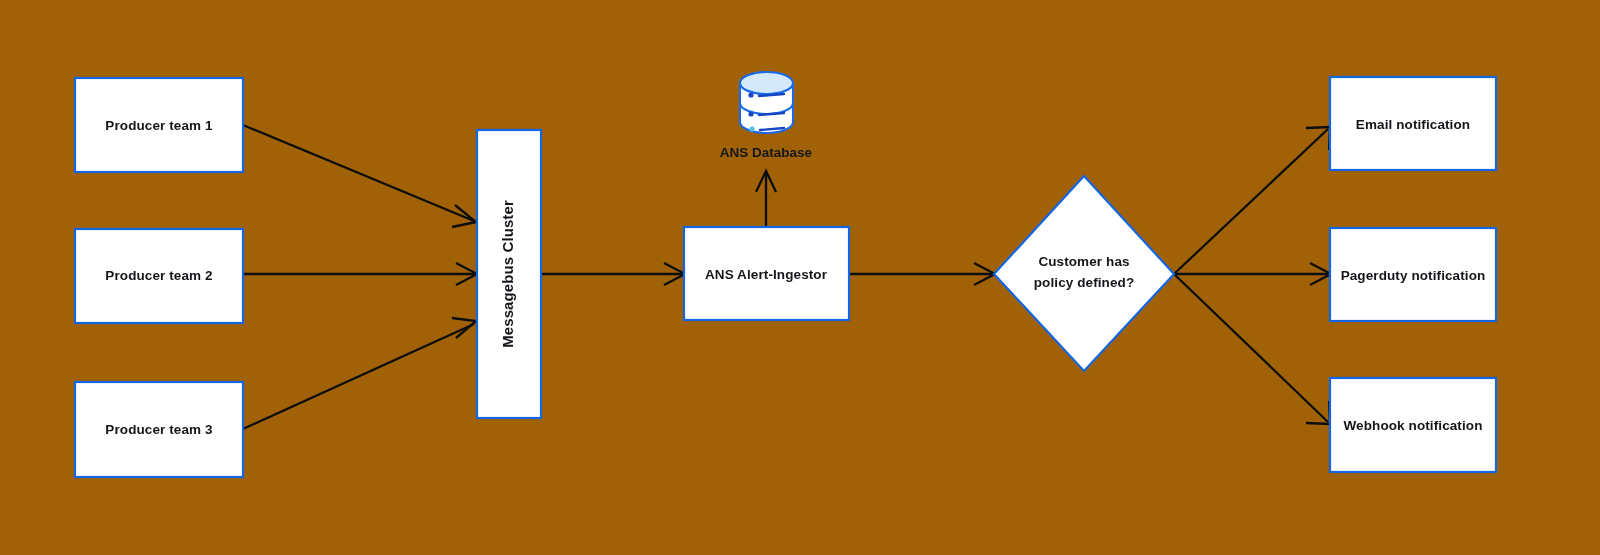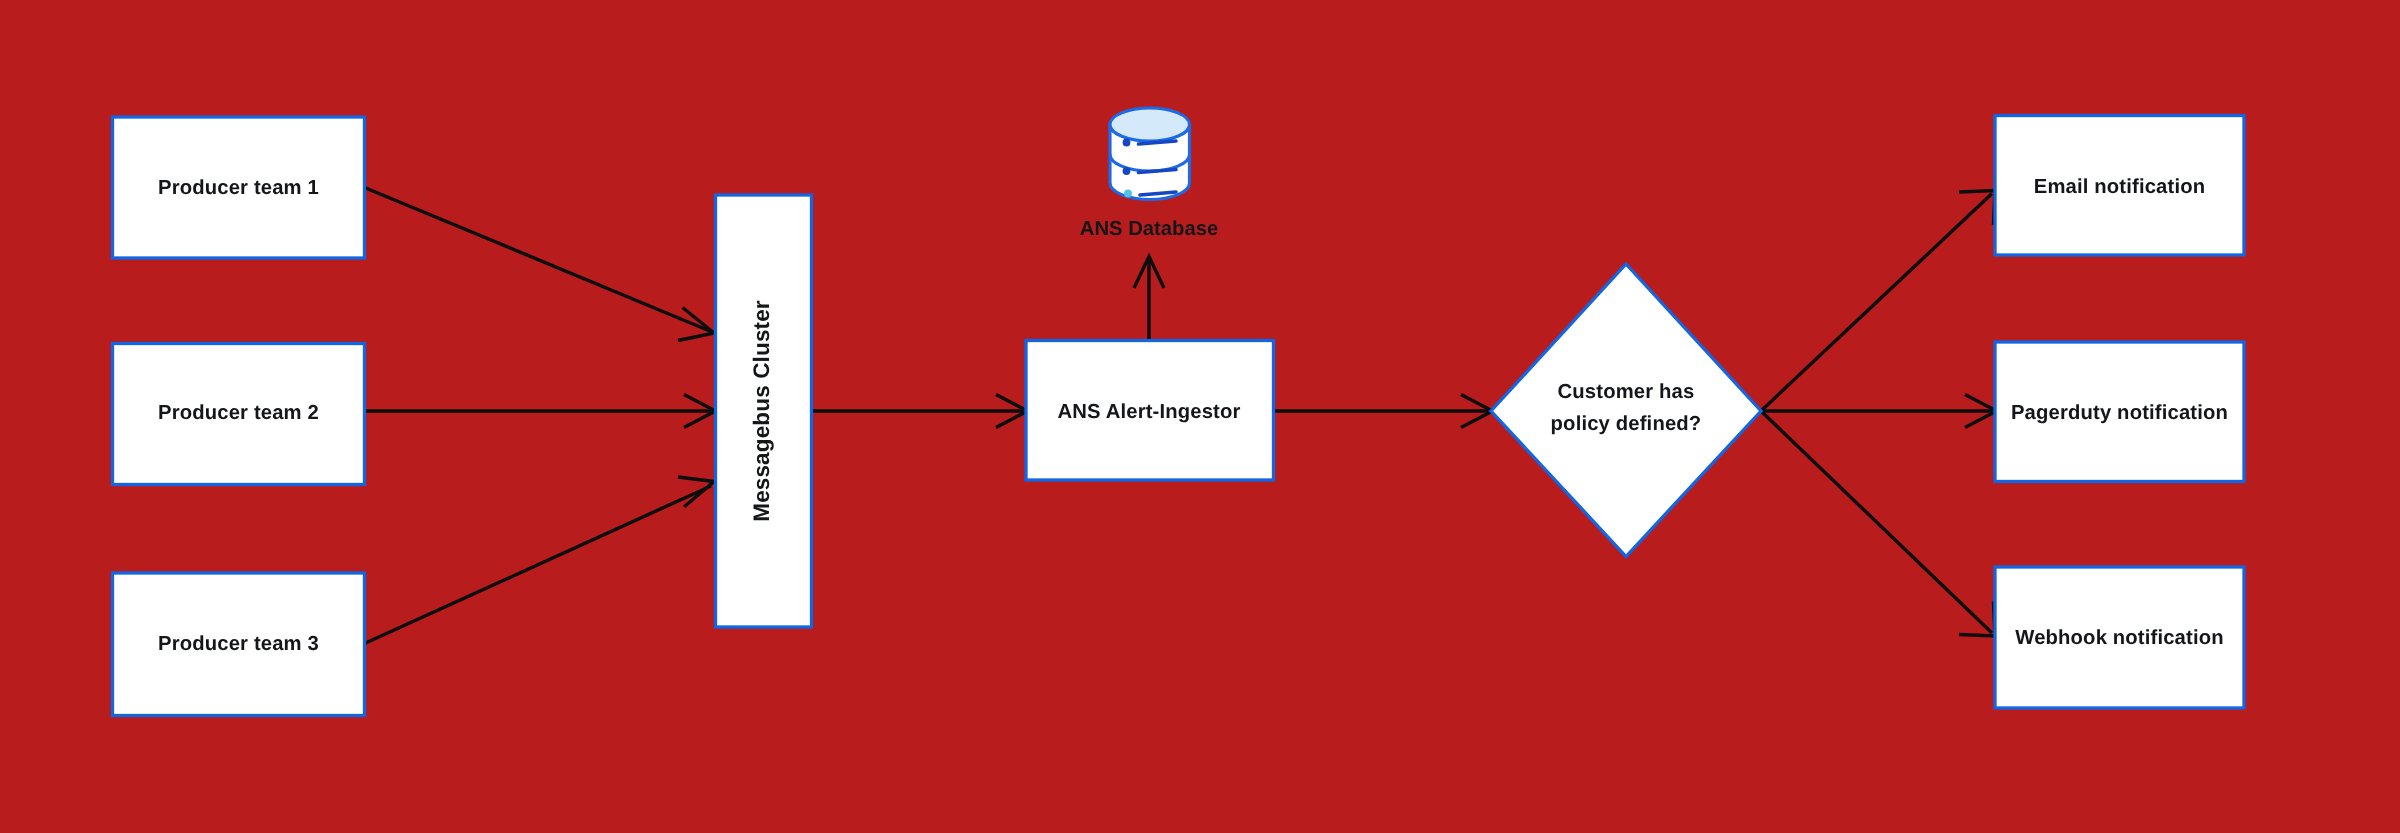--- a/index.html
+++ b/index.html
@@ -11,21 +11,21 @@
   body {
     width: 1600px;
     height: 555px;
     overflow: hidden;
     font-family: "Liberation Sans", sans-serif;
   }
   #diagram-canvas {
     position: relative;
     width: 1600px;
     height: 555px;
-    background: #b91c1c;
+    background: #a16207;
   }
   svg.diagram {
     display: block;
     width: 1600px;
     height: 555px;
   }
   .node-shape {
     fill: #ffffff;
     stroke: #1266e3;
     stroke-width: 2.2;

